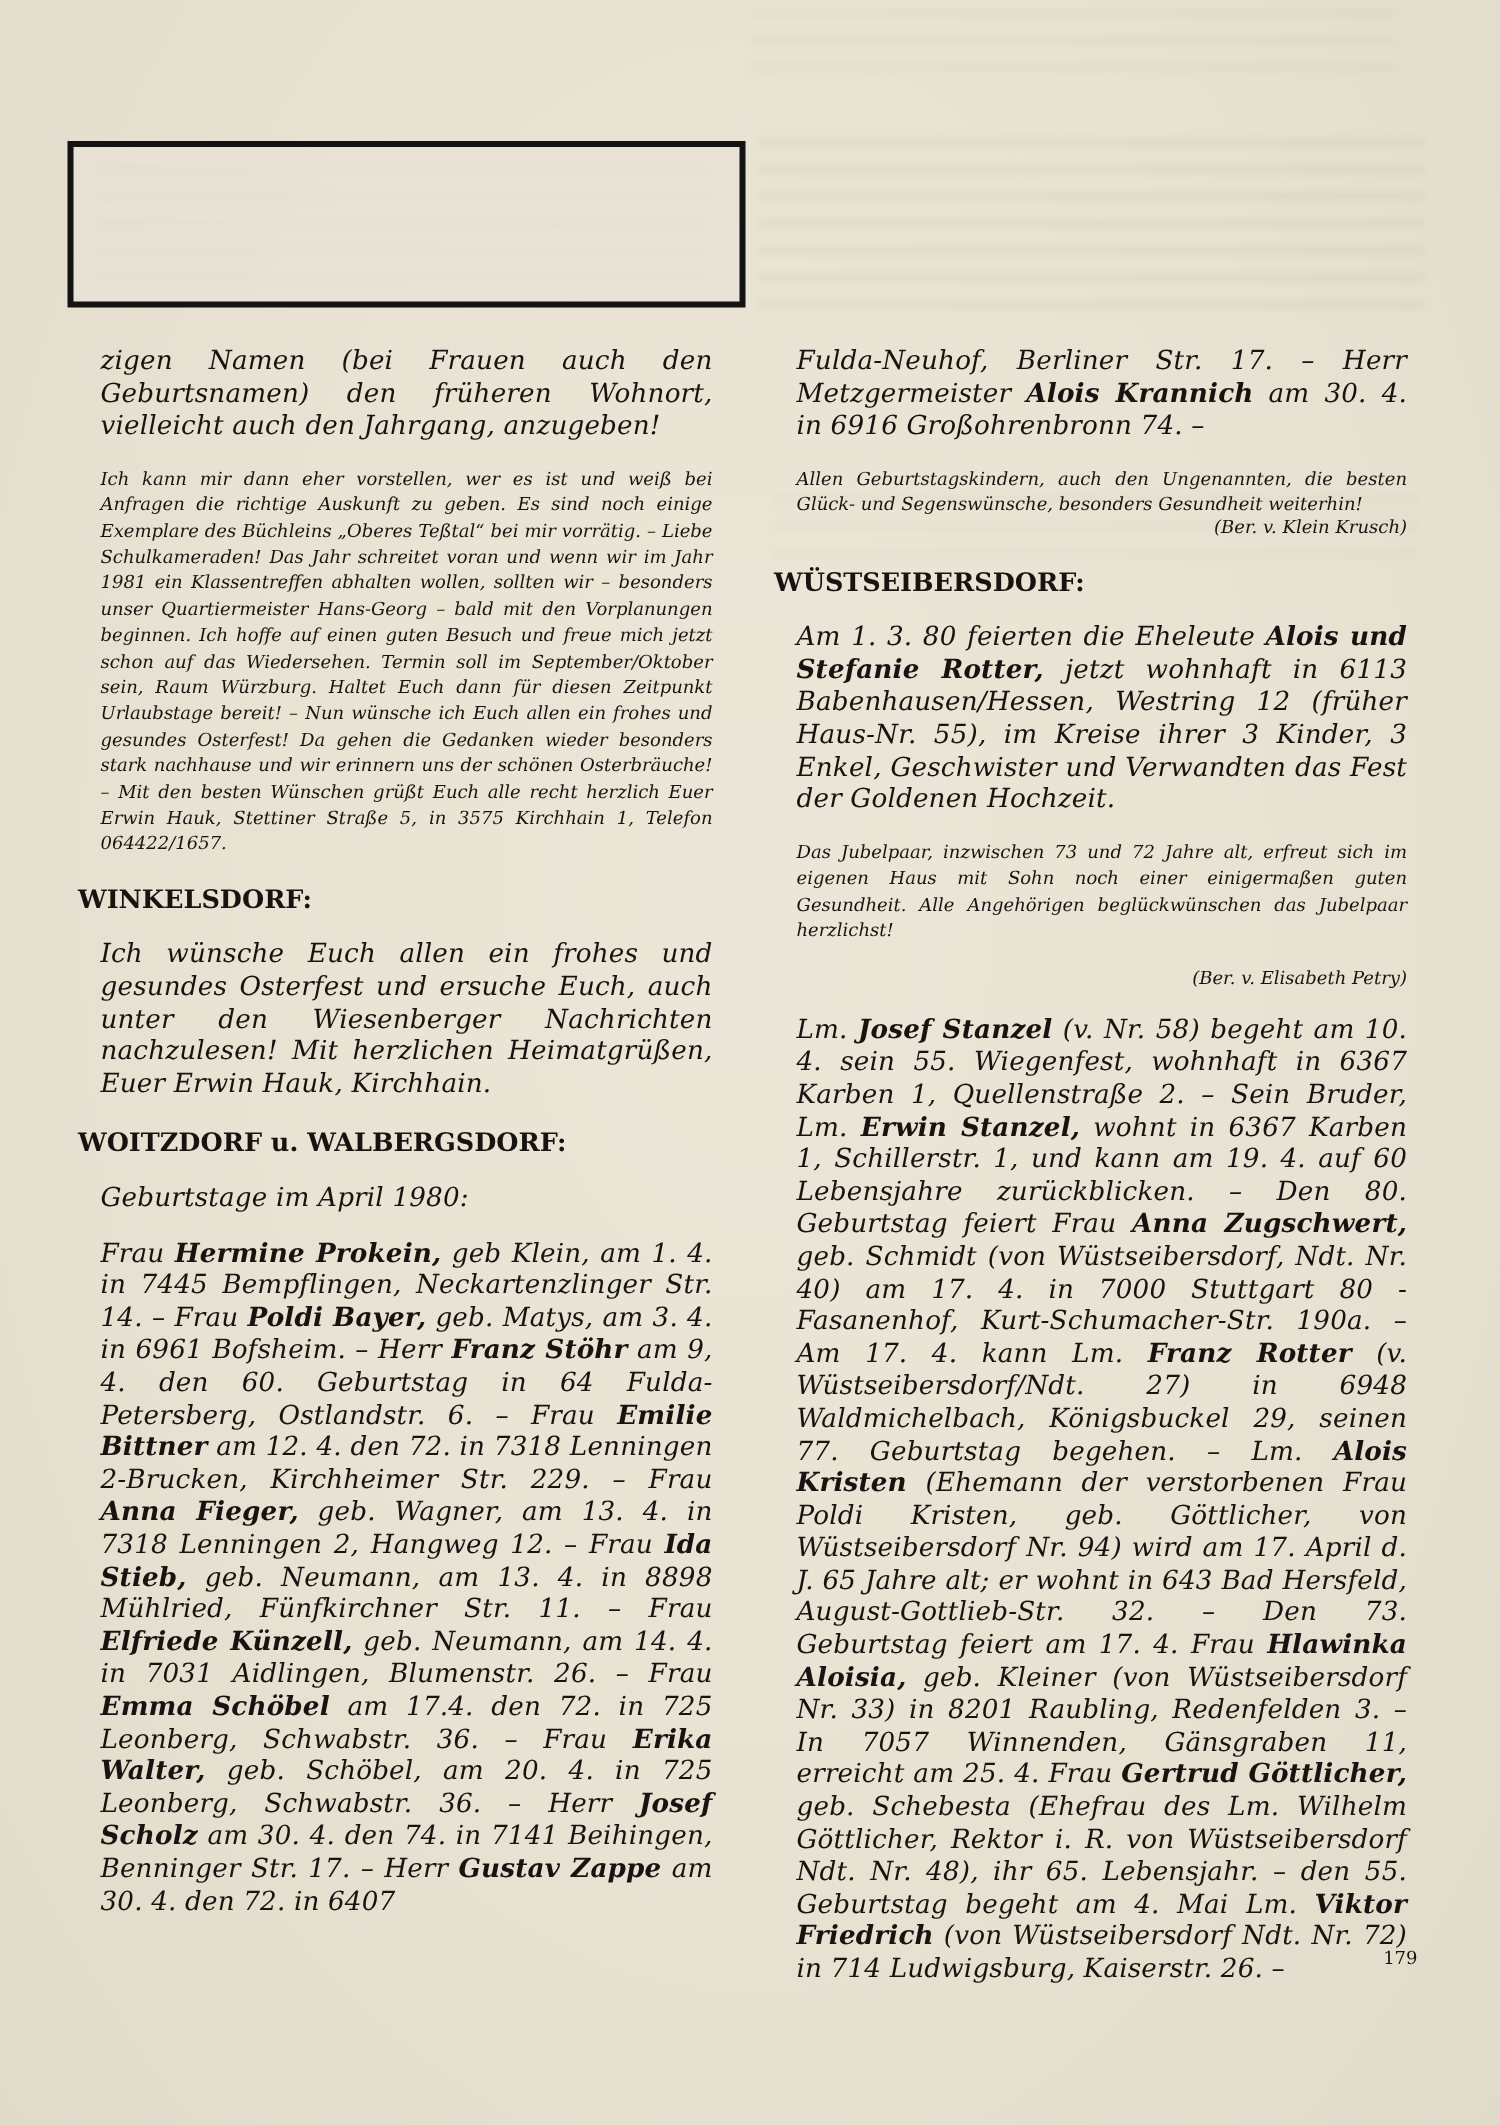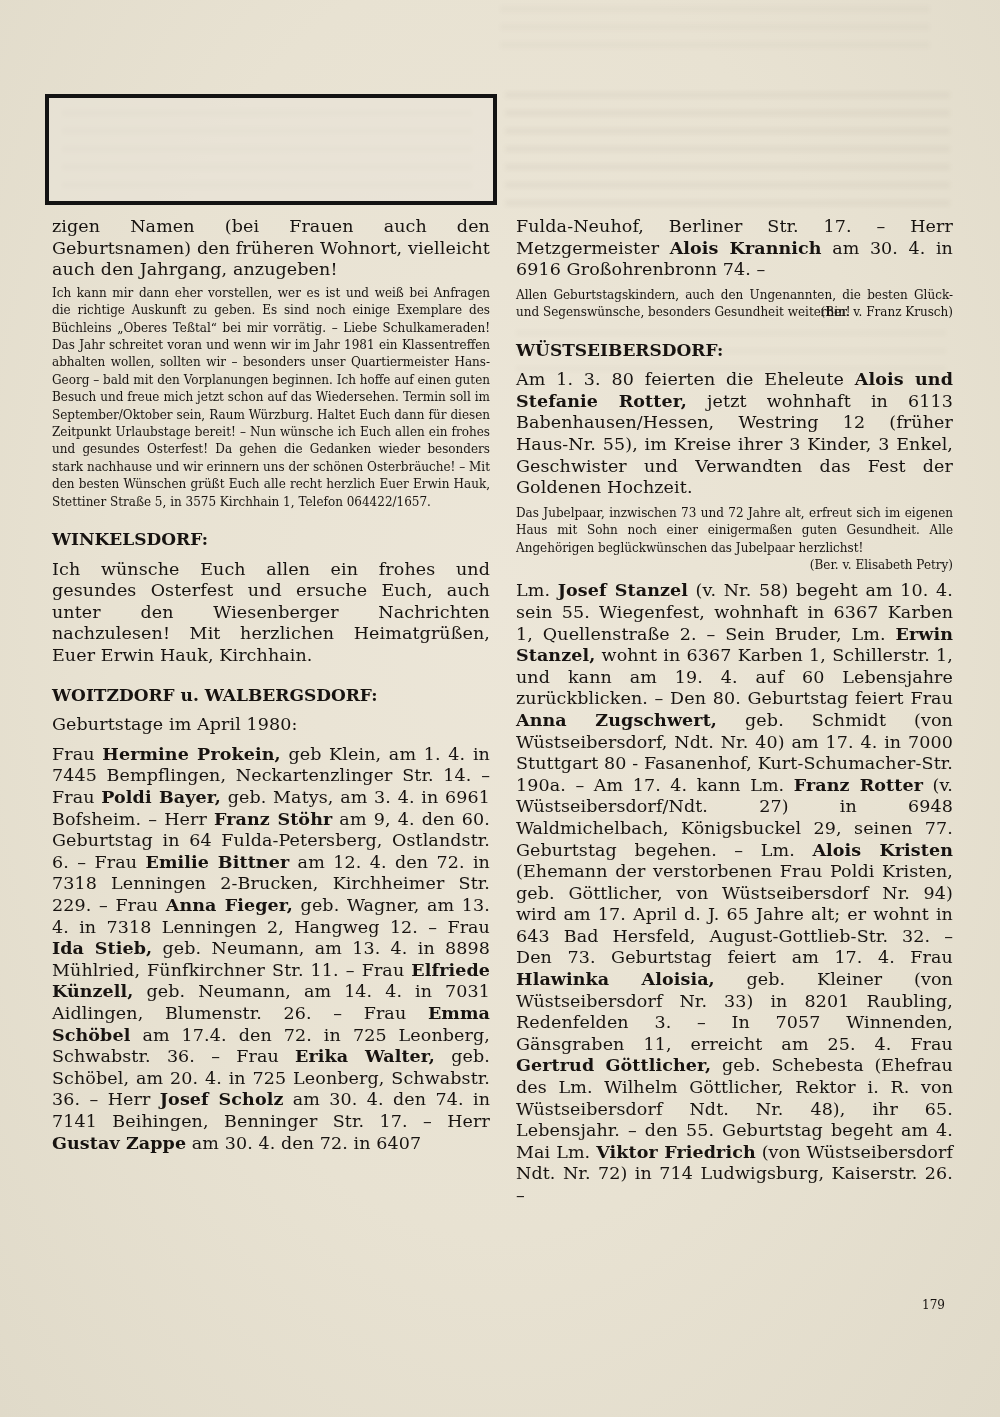--- a/index.html
+++ b/index.html
@@ -22,21 +22,21 @@
   .g2 { left: 62px;  top: 110px; width: 410px; height: 78px;  opacity: .45; }
   .g3 { left: 516px; top: 330px; width: 430px; height: 42px;  opacity: .30; }
   .g4 { left: 500px; top: 6px;   width: 430px; height: 42px;  opacity: .35; }
   .photo-frame {
     position: absolute; left: 45px; top: 94px; width: 444px; height: 103px;
     border: 4px solid #131313; background: rgba(234,228,216,0.55);
   }
   .col { position: absolute; top: 216px; }
   .col-left  { left: 52px;  width: 438px; }
   .col-right { left: 516px; width: 437px; }
-  p { margin: 0; }
+  p { margin: 15px; font-style: italic; }
   .jtext { text-align: justify; hyphens: auto; -webkit-hyphens: auto; }
   .body  { font-size: 17.5px; line-height: 21.6px; letter-spacing: 0.1px; }
   .small { font-size: 12px;   line-height: 17.4px; }
   .heading { font-size: 17px; line-height: 21.6px; font-weight: bold; margin: 18px 0 8px; }
   .boldline { font-weight: bold; }
   .b { font-weight: bold; }
   .subhead { margin-bottom: 8px; }
   .note { margin: 6px 0 2px; }
   .attr { text-align: right; }
   .attr-inline { margin-top: -17.4px; }
@@ -64,21 +64,21 @@
     <h2 class="heading">WOITZDORF u. WALBERGSDORF:</h2>
     <p class="body subhead">Geburtstage im April 1980:</p>
     <p class="body jtext"><span>Frau </span><span class="b">Hermine Prokein,</span><span> geb Klein, am 1. 4. in 7445 Bempflingen, Neckartenzlinger Str. 14. – Frau </span><span class="b">Poldi Bayer,</span><span> geb. Matys, am 3. 4. in 6961 Bofsheim. – Herr </span><span class="b">Franz Stöhr</span><span> am 9, 4. den 60. Geburtstag in 64 Fulda-Petersberg, Ostlandstr. 6. – Frau </span><span class="b">Emilie Bittner</span><span> am 12. 4. den 72. in 7318 Lenningen 2-Brucken, Kirchheimer Str. 229. – Frau </span><span class="b">Anna Fieger,</span><span> geb. Wagner, am 13. 4. in 7318 Lenningen 2, Hangweg 12. – Frau </span><span class="b">Ida Stieb,</span><span> geb. Neumann, am 13. 4. in 8898 Mühlried, Fünfkirchner Str. 11. – Frau </span><span class="b">Elfriede Künzell,</span><span> geb. Neumann, am 14. 4. in 7031 Aidlingen, Blumenstr. 26. – Frau </span><span class="b">Emma Schöbel</span><span> am 17.4. den 72. in 725 Leonberg, Schwabstr. 36. – Frau </span><span class="b">Erika Walter,</span><span> geb. Schöbel, am 20. 4. in 725 Leonberg, Schwabstr. 36. – Herr </span><span class="b">Josef Scholz</span><span> am 30. 4. den 74. in 7141 Beihingen, Benninger Str. 17. – Herr </span><span class="b">Gustav Zappe</span><span> am 30. 4. den 72. in 6407</span></p>
   </div>
 
   <div class="col col-right">
     <p class="body jtext"><span>Fulda-Neuhof, Berliner Str. 17. – Herr Metzgermeister </span><span class="b">Alois Krannich</span><span> am 30. 4. in 6916 Großohrenbronn 74. –</span></p>
 
     <div class="note">
       <p class="small jtext">Allen Geburtstagskindern, auch den Ungenannten, die besten Glück- und Segenswünsche, besonders Gesundheit weiterhin!</p>
-      <p class="small attr attr-inline">(Ber. v. Franz Krusch)</p>
+      <p class="small attr attr-inline">(Ber. v. Klein Krusch)</p>
     </div>
 
     <h2 class="heading">WÜSTSEIBERSDORF:</h2>
     <p class="body jtext"><span>Am 1. 3. 80 feierten die Eheleute </span><span class="b">Alois und Stefanie Rotter,</span><span> jetzt wohnhaft in 6113 Babenhausen/Hessen, Westring 12 (früher Haus-Nr. 55), im Kreise ihrer 3 Kinder, 3 Enkel, Geschwister und Verwandten das Fest der Goldenen Hochzeit.</span></p>
 
     <div class="note">
       <p class="small jtext">Das Jubelpaar, inzwischen 73 und 72 Jahre alt, erfreut sich im eigenen Haus mit Sohn noch einer einigermaßen guten Gesundheit. Alle Angehörigen beglückwünschen das Jubelpaar herzlichst!</p>
       <p class="small attr">(Ber. v. Elisabeth Petry)</p>
     </div>
 

